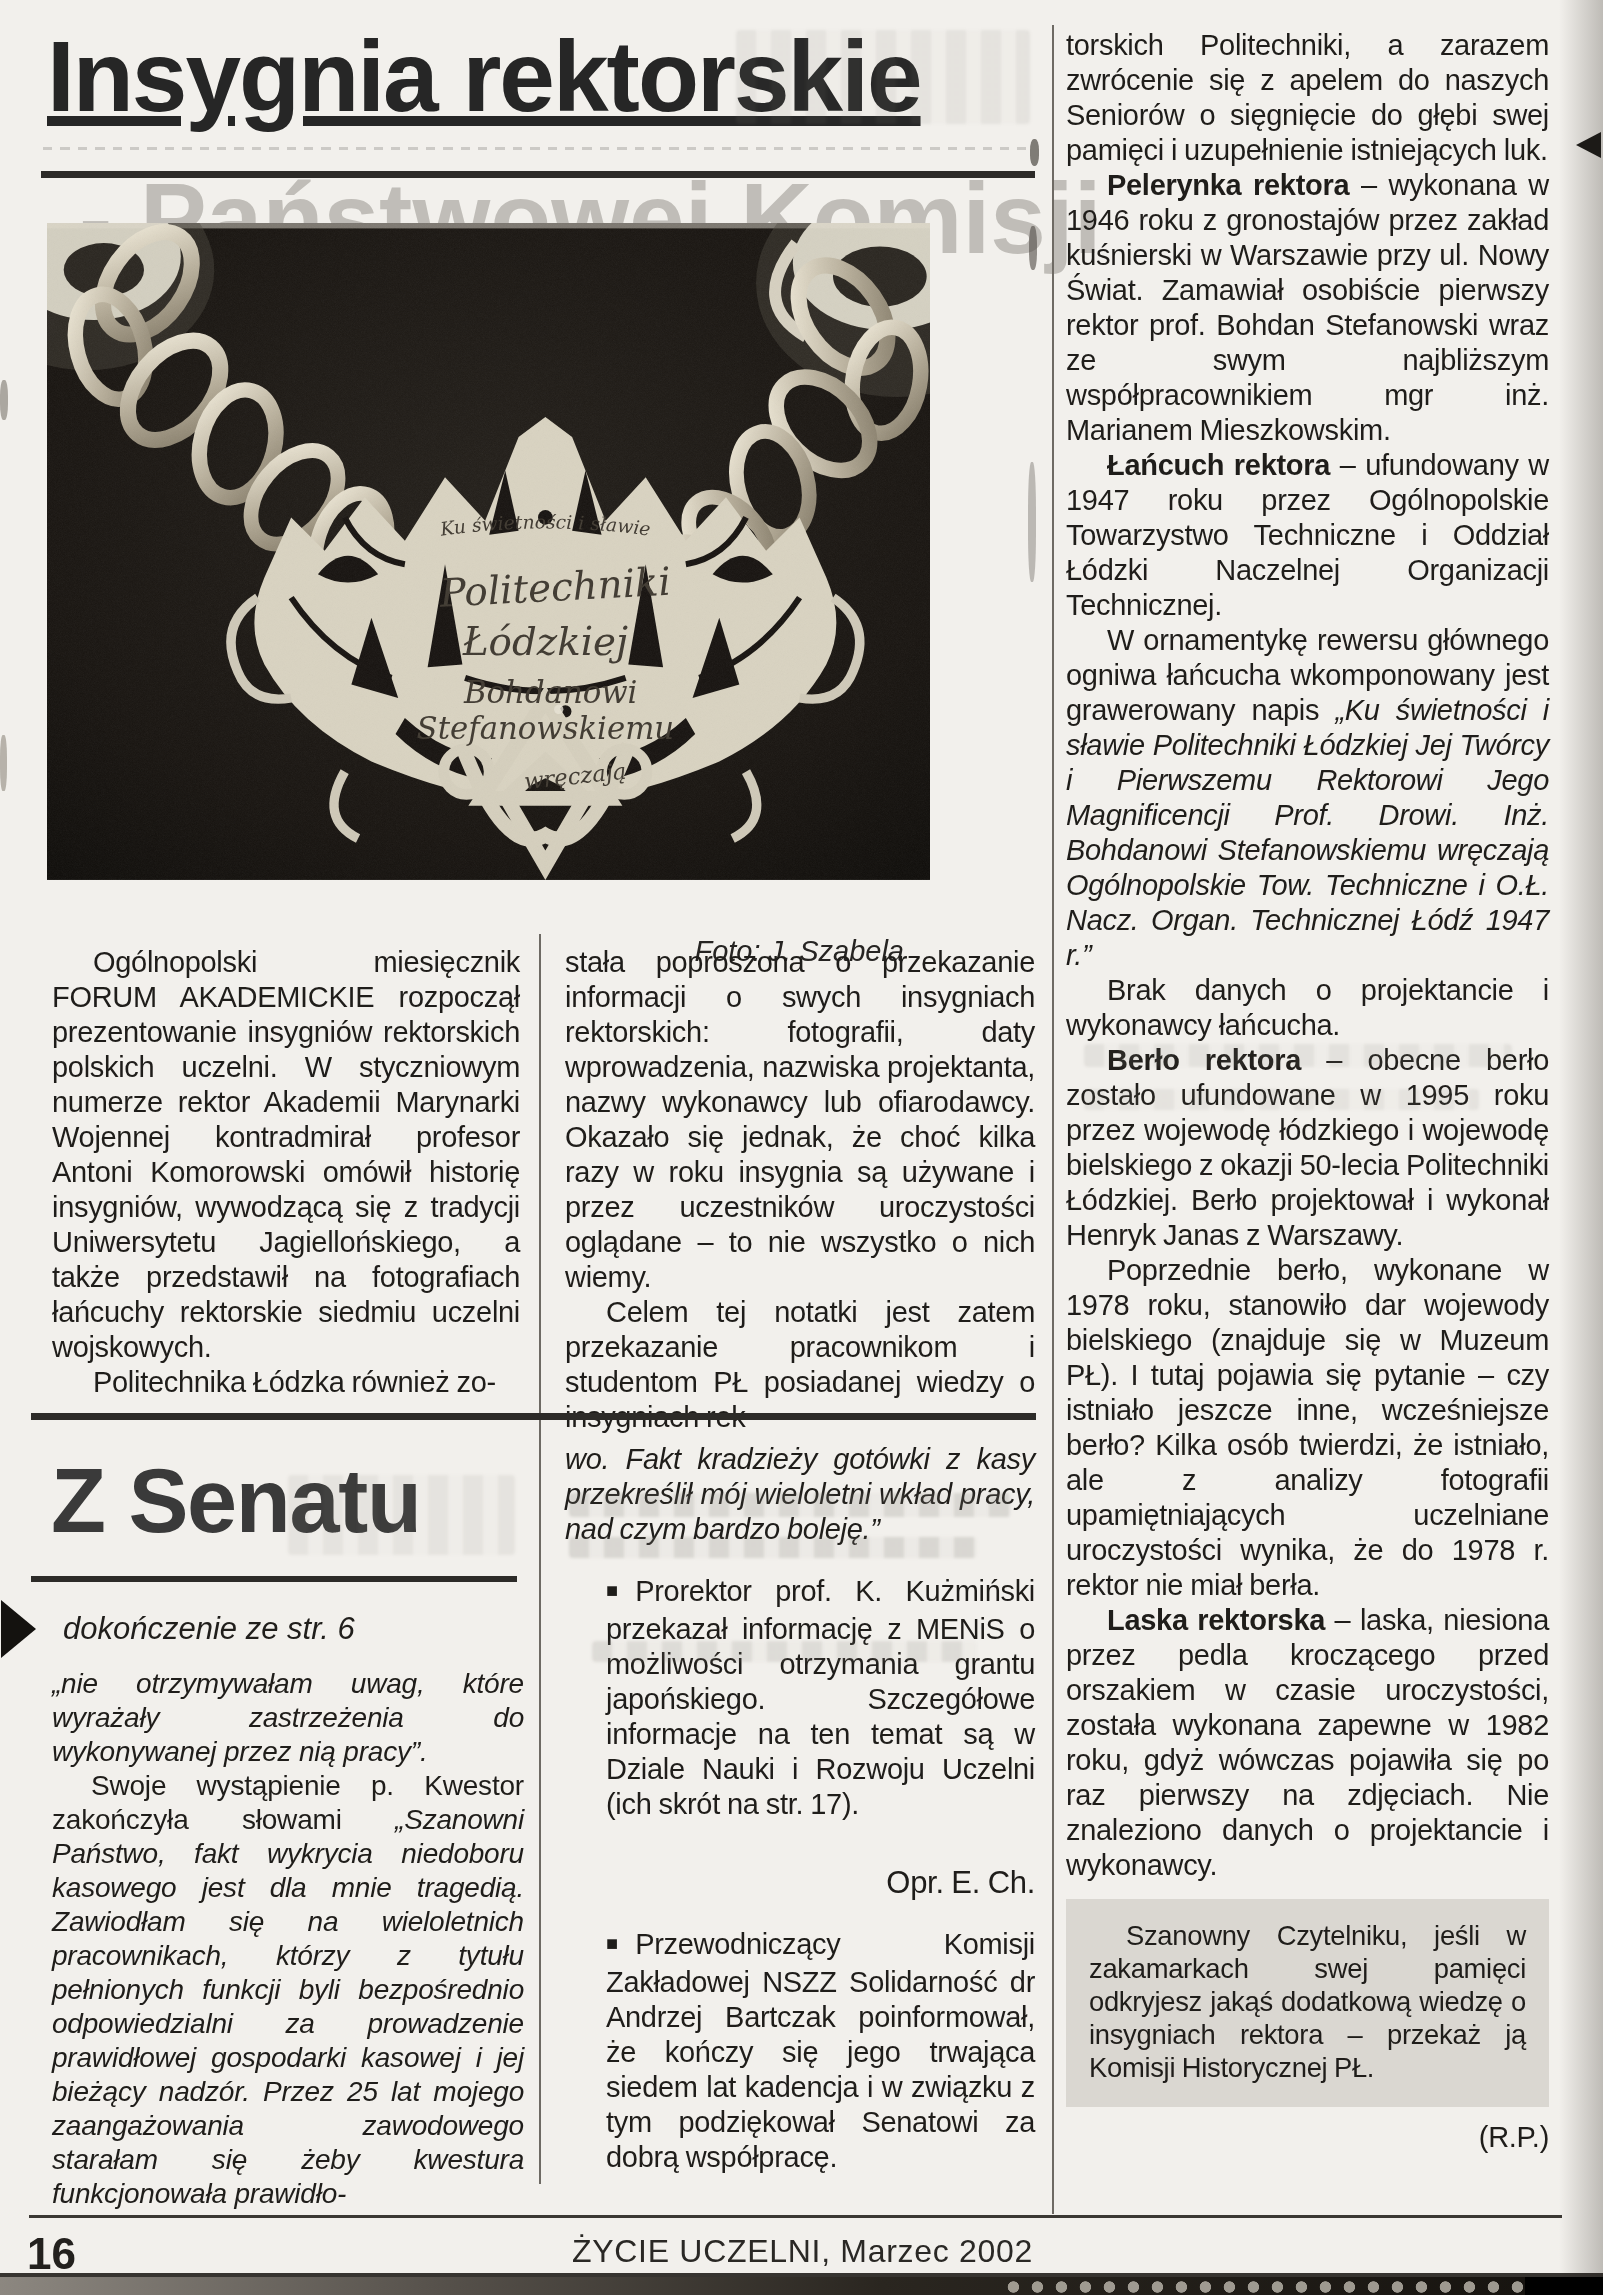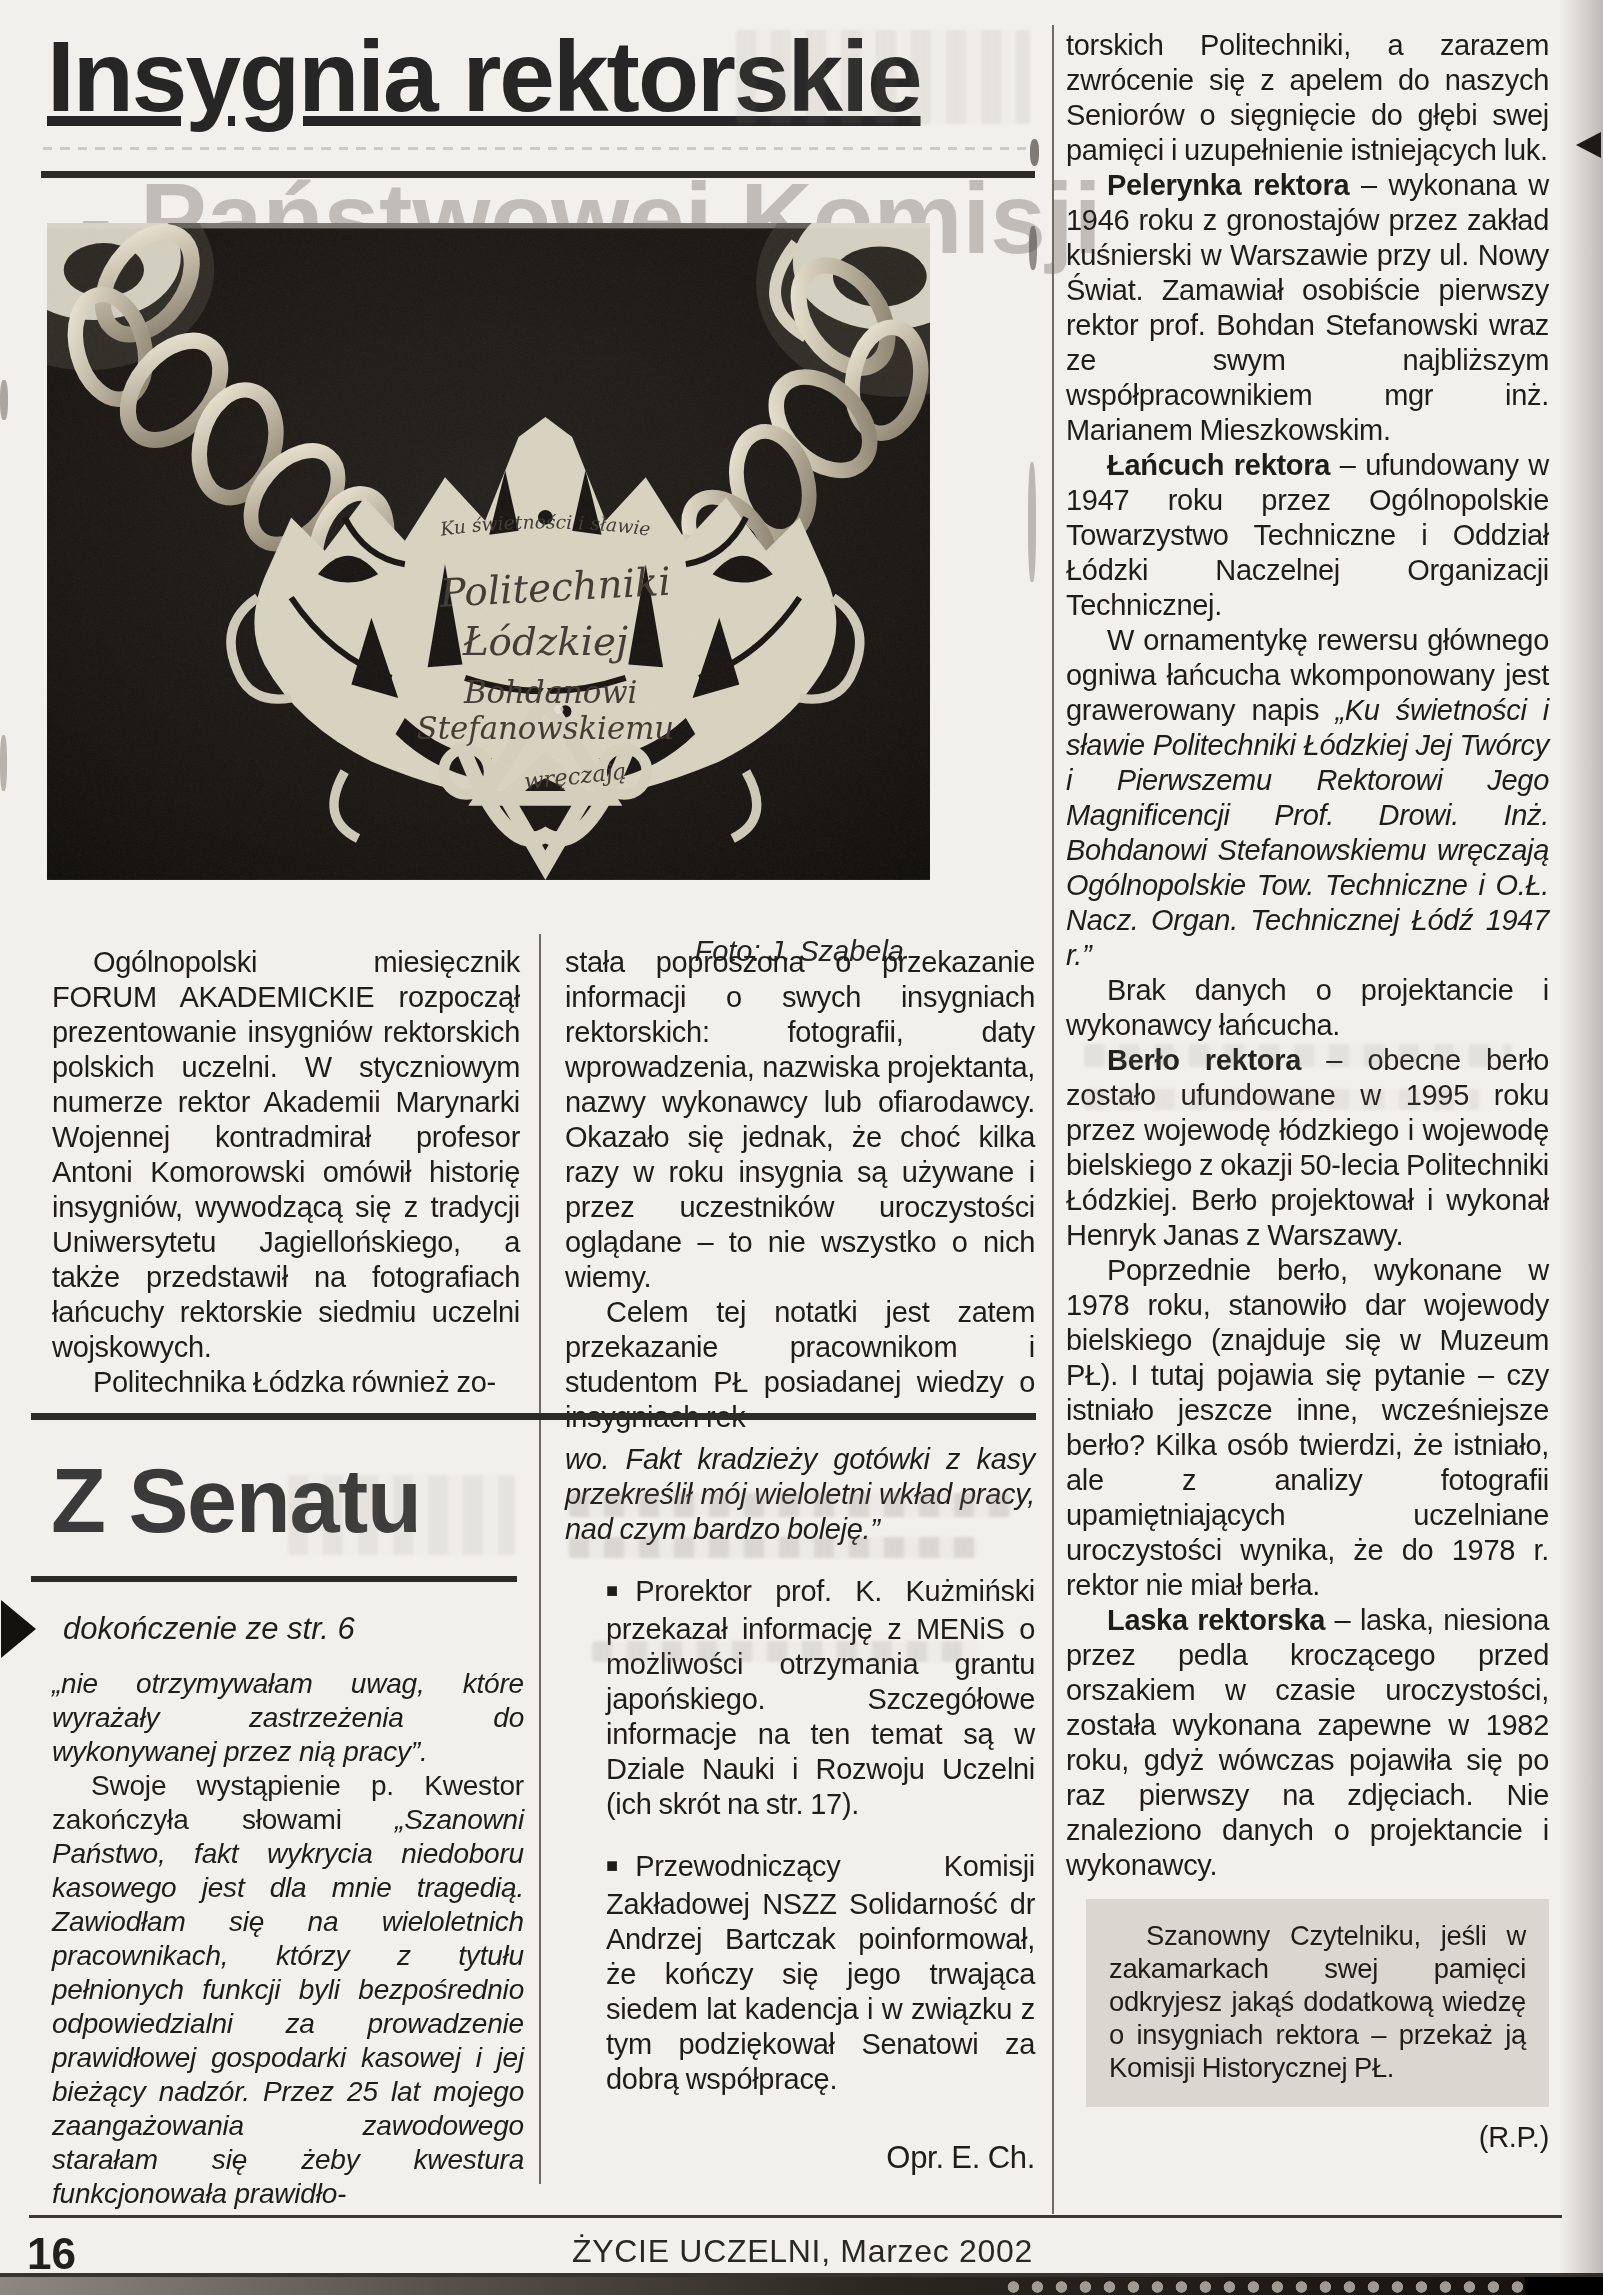--- a/index.html
+++ b/index.html
@@ -19,21 +19,21 @@
   .it{font-style:italic;}
   .caption{font-style:italic;font-size:29px;color:#262422;text-align:right;}
   .z-title{font-size:90px;font-weight:bold;letter-spacing:-1.3px;color:#3a3a3a;white-space:nowrap;}
   .cont-note{font-style:italic;font-size:31px;color:#201e1b;}
   .triangle{width:0;height:0;border-top:29px solid transparent;border-bottom:29px solid transparent;border-left:35px solid #14120f;}
   .small-it{font-size:28px;line-height:34px;font-style:italic;letter-spacing:-0.2px;}
   .small-it p{margin:0;text-indent:39px;}
   .bullet-sq{display:inline-block;font-size:20px;margin-right:17.4px;transform:translateY(-4px);font-style:normal;}
   .gapped{margin-top:27px !important;}
   .sig-right{text-align:right;}
-  .box{background:#dad7d1;padding:20px 23px 23px 23px;margin-top:16px;margin-left:20px;}
+  .box{background:#dad7d1;padding:20px 23px 23px 23px;margin-top:16px;}
   .box p{font-size:27.4px;line-height:33px;text-indent:37px;margin:0;text-align:justify;}
   .footer-num{font-size:44px;font-weight:bold;color:#23211e;}
   .footer-title{font-size:32px;color:#2a2825;letter-spacing:0.7px;text-align:center;}
   .arrow-artifact{width:0;height:0;border-top:13.4px solid transparent;border-bottom:13.4px solid transparent;border-right:25.4px solid #1c1a17;}
   .speck{border-radius:40%;}
   .dotted-artifact{background:repeating-linear-gradient(90deg,rgba(90,88,84,0.5) 0 9.4px,rgba(0,0,0,0) 9.4px 17.4px);opacity:.5;}
   .band{background:linear-gradient(90deg,#8c8780 0%,#55504a 28%,#2a2620 55%,#15120e 100%);}
   .band-dots{background-image:radial-gradient(circle at 9.4px 8px,#b5b0a6 0 5.4px,rgba(0,0,0,0) 6px);background-size:24px 16px;opacity:.85;}
   .rshade{background:linear-gradient(90deg,rgba(77,72,65,0) 0%,rgba(70,65,58,0.30) 100%);}
 </style>
@@ -198,22 +198,22 @@
   <div class="abs cont-note" style="left:63px;top:1611px;">dokończenie ze str. 6</div>
 
   <div class="abs small-it" style="left:52px;top:1667px;width:472px;text-align:justify;">
     <p class="noindent">„nie otrzymywałam uwag, które wyrażały zastrzeżenia do wykonywanej przez nią pracy”.</p>
     <p><span style="font-style:normal;">Swoje wystąpienie p. Kwestor zakończyła słowami </span><span>„Szanowni Państwo, fakt wykrycia niedoboru kasowego jest dla mnie tragedią. Zawiodłam się na wieloletnich pracownikach, którzy z tytułu pełnionych funkcji byli bezpośrednio odpowiedzialni za prowadzenie prawidłowej gospodarki kasowej i jej bieżący nadzór. Przez 25 lat mojego zaangażowania zawodowego starałam się żeby kwestura funkcjonowała prawidło-</span></p>
   </div>
 
   <div class="abs body-text" style="left:565px;top:1442px;width:470px;">
     <p class="noindent it">wo. Fakt kradzieży gotówki z kasy przekreślił mój wieloletni wkład pracy, nad czym bardzo boleję.”</p>
     <p class="noindent gapped" style="padding-left:41px;"><span class="bullet-sq">■</span><span>Prorektor prof. K. Kużmiński przekazał informację z MENiS o możliwości otrzymania grantu japońskiego. Szczegółowe informacje na ten temat są w Dziale Nauki i Rozwoju Uczelni (ich skrót na str. 17).</span></p>
+    <p class="noindent sig-right" style="margin-top:43px;font-size:31px;">Opr. E. Ch.</p>
     <p class="noindent gapped" style="padding-left:41px;"><span class="bullet-sq">■</span><span>Przewodniczący Komisji Zakładowej NSZZ Solidarność dr Andrzej Bartczak poinformował, że kończy się jego trwająca siedem lat kadencja i w związku z tym podziękował Senatowi za dobrą współpracę.</span></p>
-    <p class="noindent sig-right" style="margin-top:43px;font-size:31px;">Opr. E. Ch.</p>
   </div>
 
   <div class="abs ghost-line" style="left:569px;top:1493px;width:442px;height:24px;"></div>
   <div class="abs ghost-line" style="left:569px;top:1537px;width:408px;height:21.4px;"></div>
   <div class="abs ghost-line" style="left:592px;top:1641px;width:385px;height:21.4px;opacity:.8;"></div>
   <div class="abs ghost-line" style="left:1084px;top:1044px;width:428px;height:23px;opacity:.6;"></div>
   <div class="abs ghost-line" style="left:1084px;top:1089px;width:395px;height:21.4px;opacity:.55;"></div>
 
   <div class="abs rule" style="left:29px;top:2215px;width:1533px;height:2.7px;background:#3b3833;"></div>
   <div class="abs footer-num" style="left:27px;top:2229px;">16</div>

